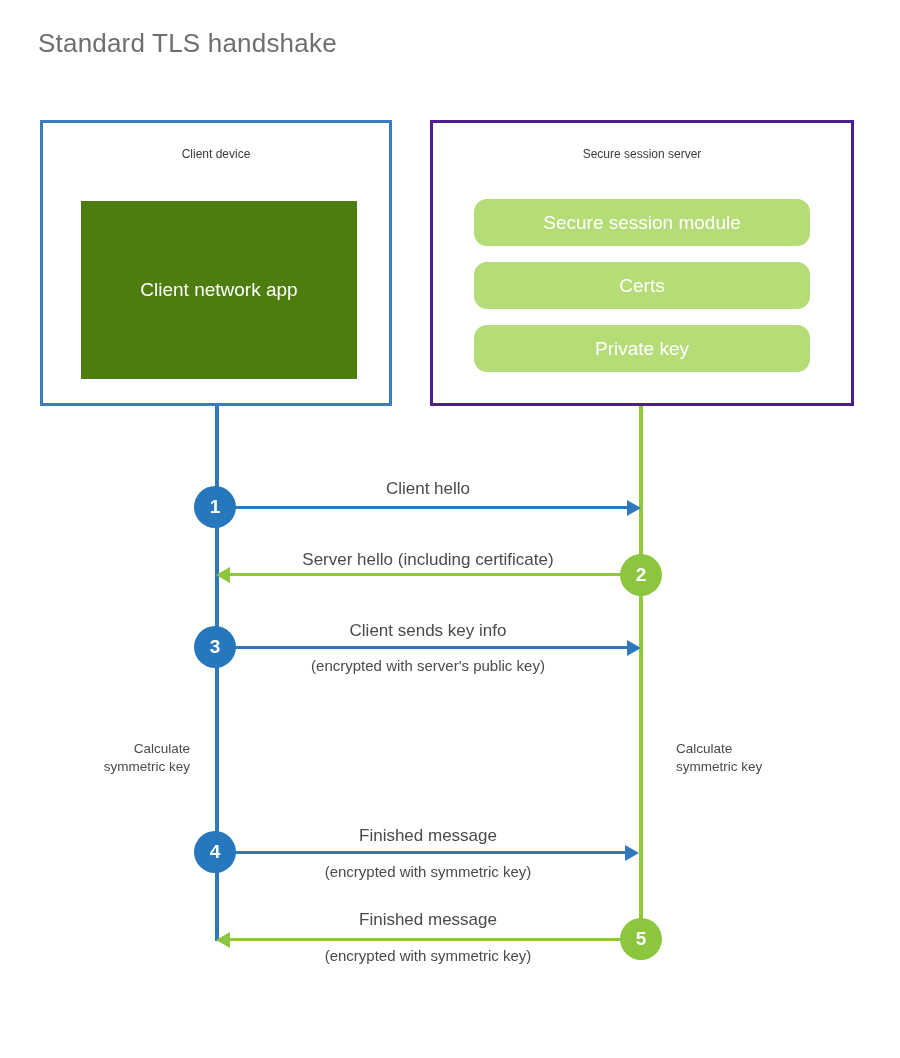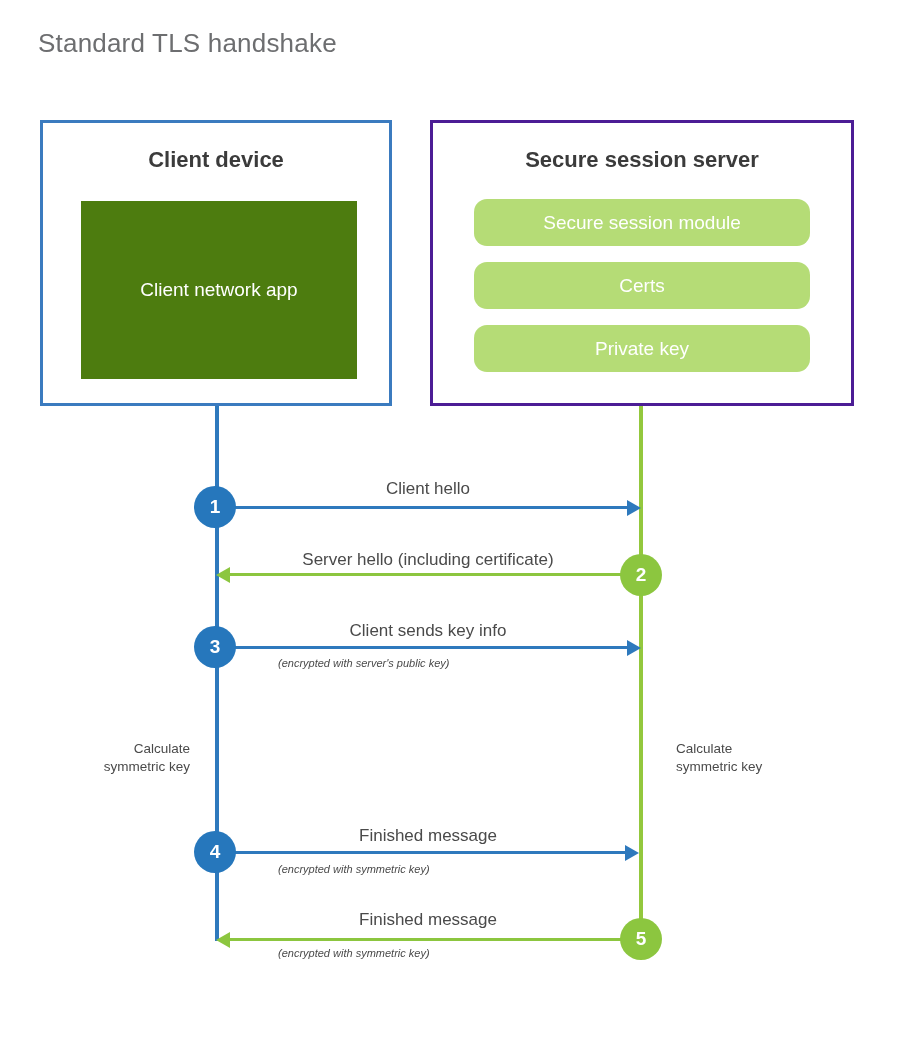--- a/index.html
+++ b/index.html
@@ -52,22 +52,22 @@
     width: 424px;
     height: 286px;
     border: 3px solid #4c1d95;
   }
   .actor-title {
     position: absolute;
     left: 0;
     right: 0;
     top: 24px;
     text-align: center;
-    font-size: 22px;
-    font-weight: bold;
+    font-size: 12px;
+    font-weight: normal;
     color: #3b3b3b;
   }
 
   
   .client-app {
     position: absolute;
     left: 38px;
     top: 78px;
     width: 276px;
     height: 178px;
@@ -166,25 +166,25 @@
   .msg-label {
     position: absolute;
     text-align: center;
     font-size: 17px;
     font-weight: 300;
     color: #4a4a4a;
     white-space: nowrap;
   }
   .msg-sublabel {
     position: absolute;
-    font-size: 11px;
+    text-align: center;
+    font-size: 15px;
     font-weight: 300;
     color: #4a4a4a;
     white-space: nowrap;
-    font-style: italic;
   }
 
   
   .side-note {
     position: absolute;
     font-size: 13.5px;
     font-weight: 300;
     color: #4a4a4a;
     line-height: 1.35;
   }

